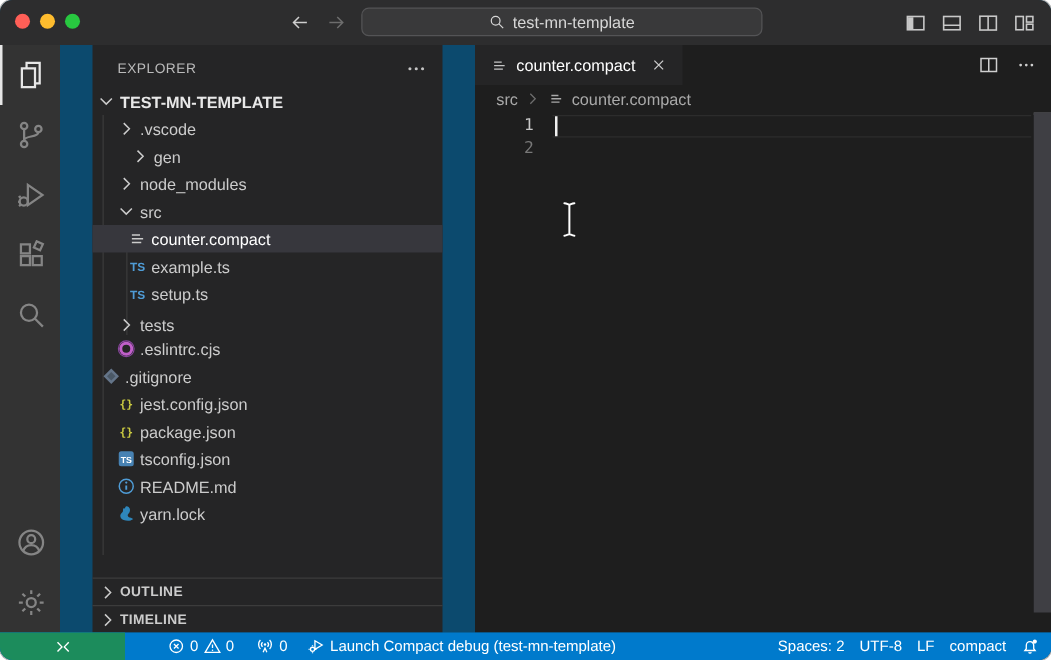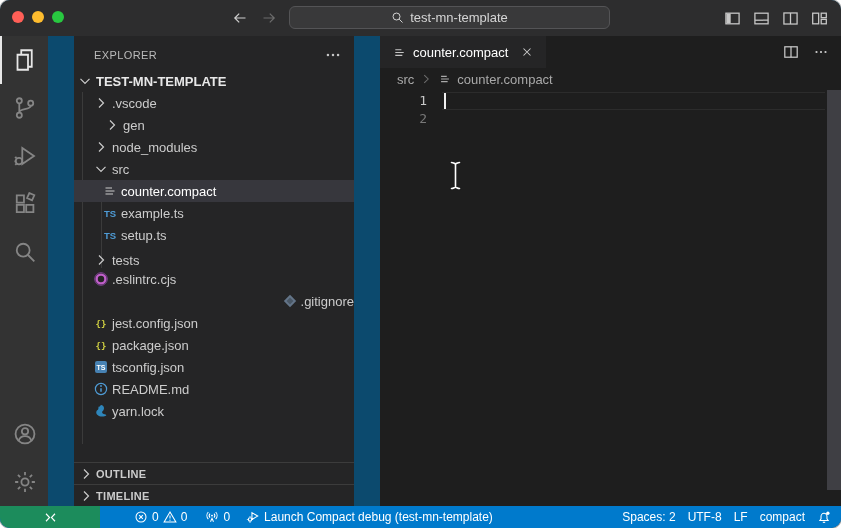--- a/index.html
+++ b/index.html
@@ -299,21 +299,21 @@
           </div>
           <div class="trow" style="padding-left: 19px;">
             <span class="icn tw" style="width: 16px; height: 16px;">
               <svg viewBox="0 0 16 16" fill="none">
                 <circle cx="8" cy="8" r="4.4" stroke="#c05fc9" stroke-width="2.4"></circle>
                 <circle cx="8" cy="8" r="6.3" stroke="#8a46a0" stroke-width="0.9"></circle>
               </svg>
             </span>
             <span>.eslintrc.cjs</span>
           </div>
-          <div class="trow" style="padding-left: 7px; justify-content: flex-end;">
+          <div class="trow" style="padding-left: 7px;">
             <span class="icn tw" style="width: 16px; height: 16px;">
               <svg viewBox="0 0 16 16">
                 <path d="M8 1.8L14.2 8 8 14.2 1.8 8z" fill="#647589"></path>
                 <path d="M8 4.6L11.4 8 8 11.4 4.6 8z" fill="#4a5866"></path>
               </svg>
             </span>
             <span>.gitignore</span>
           </div>
           <div class="trow" style="padding-left: 19px;">
             <span class="icn tw" style="width: 16px; height: 16px;">

